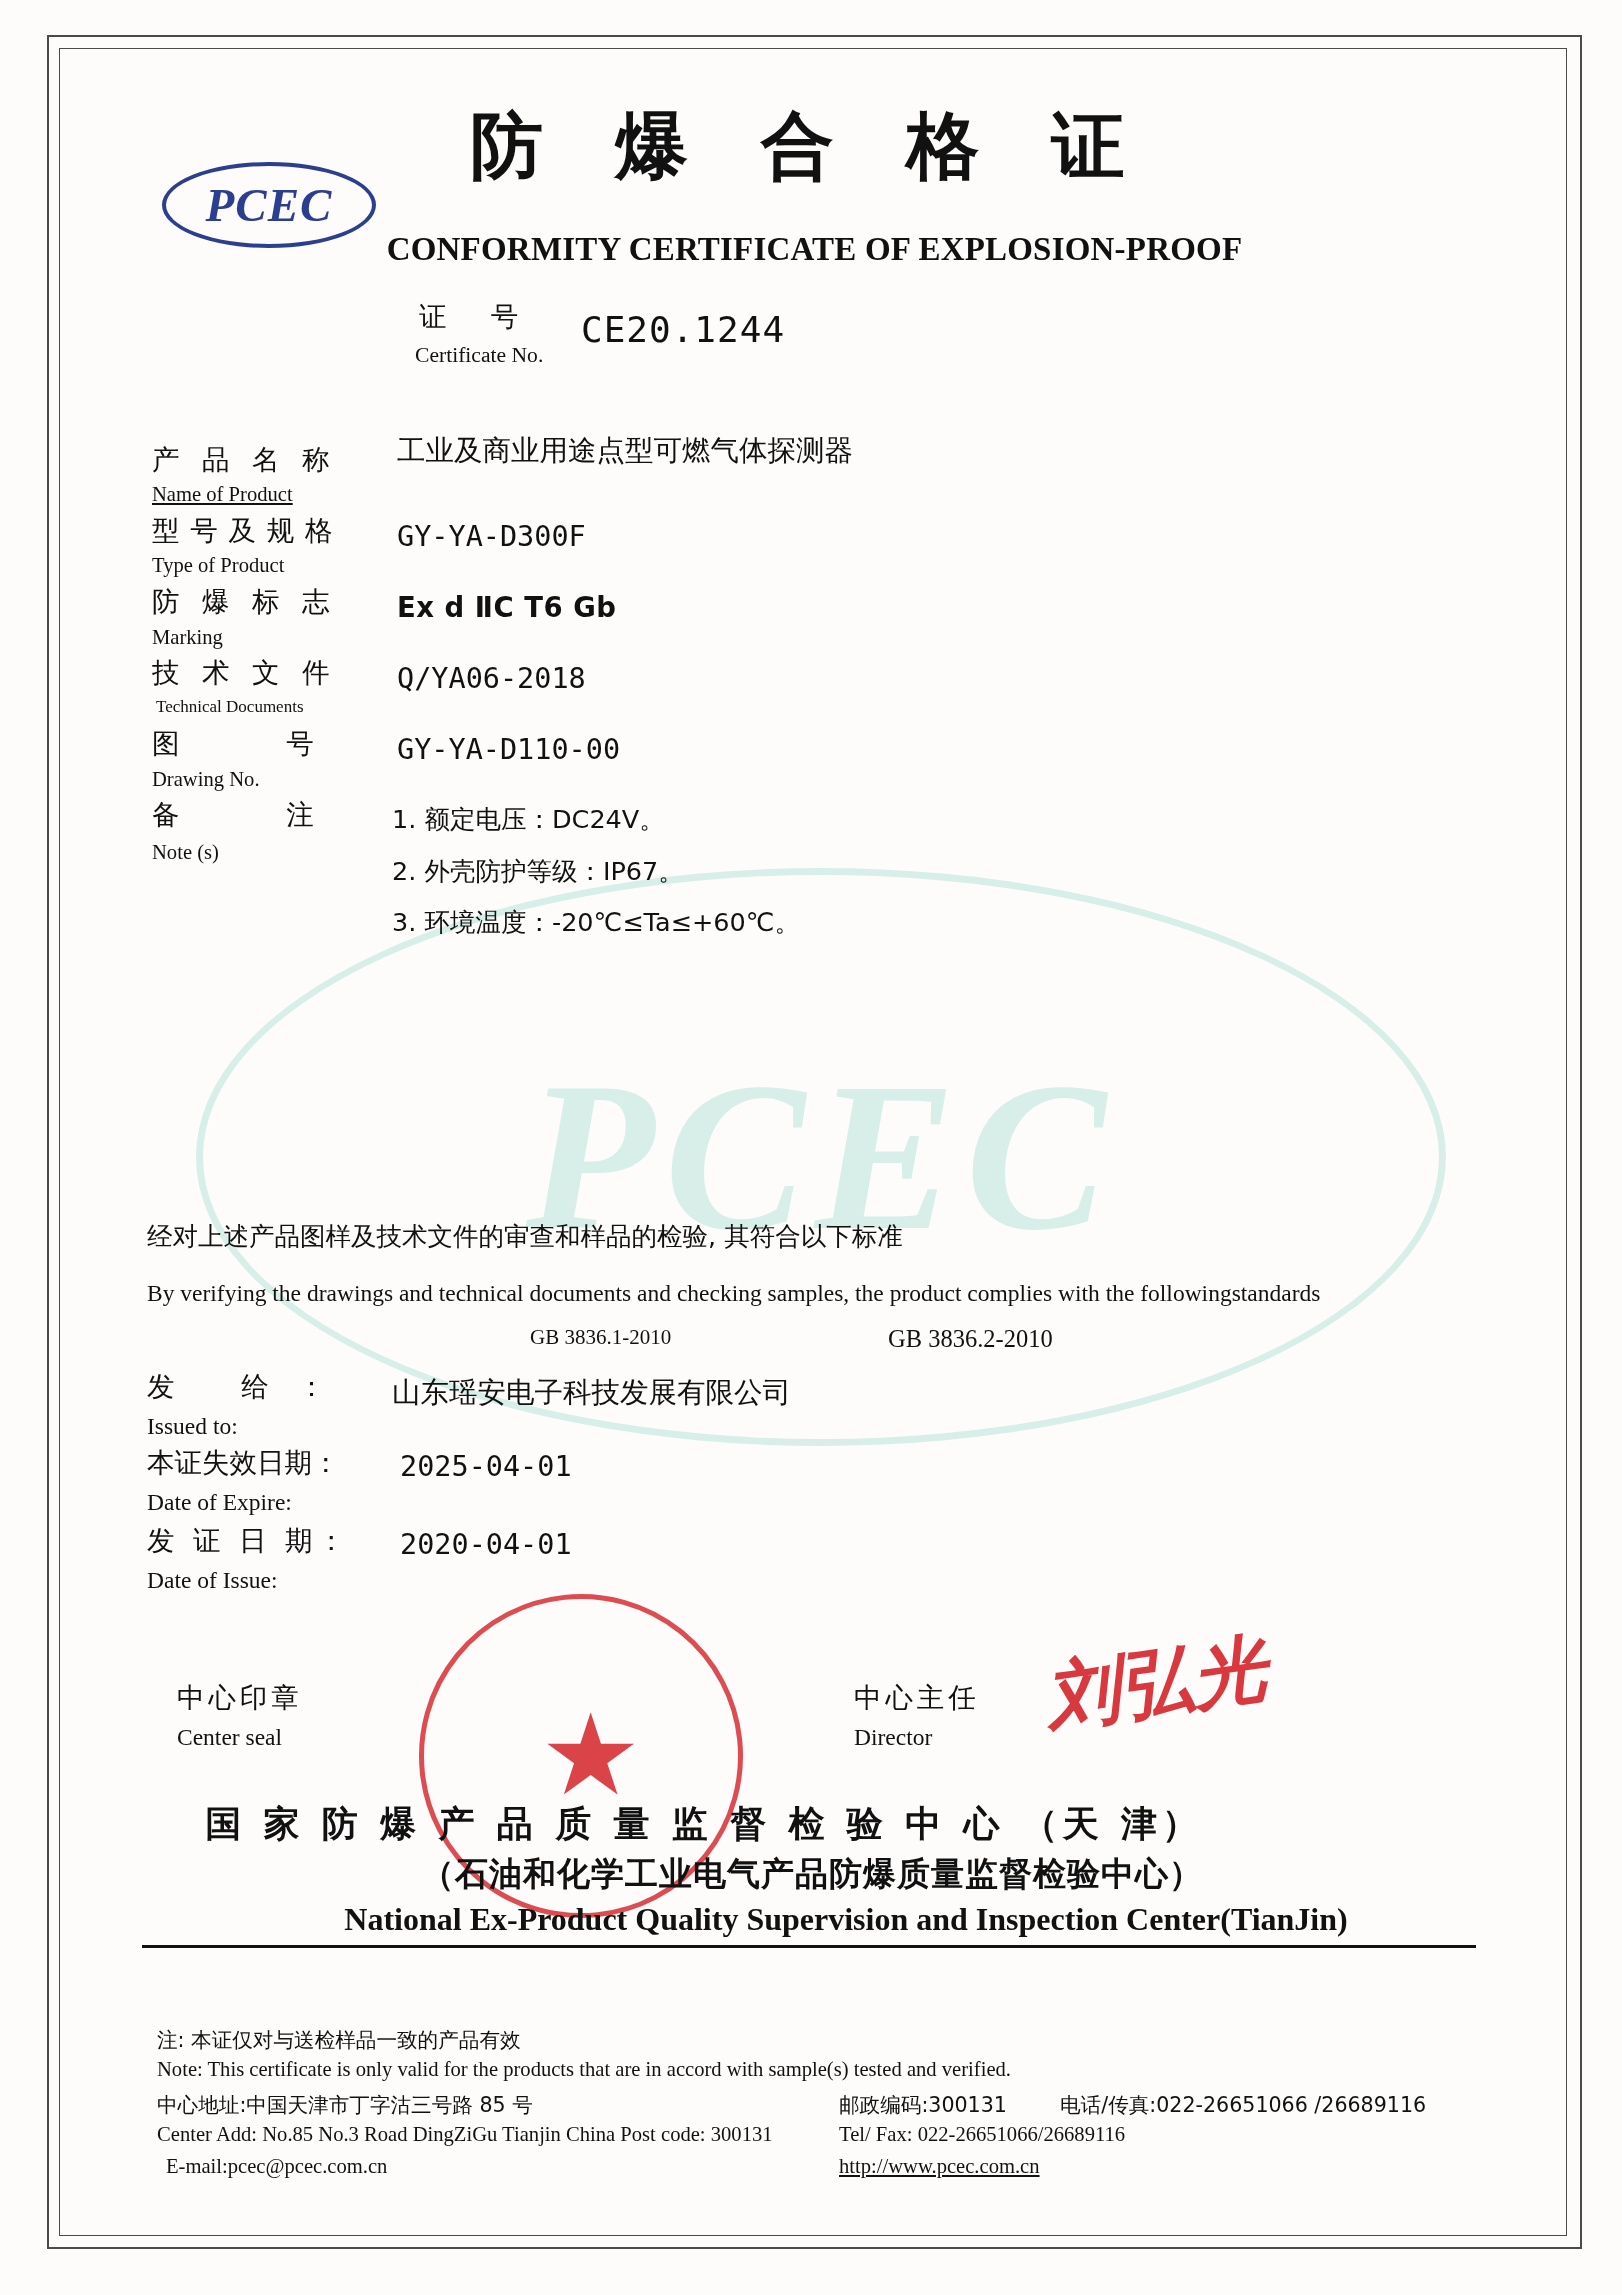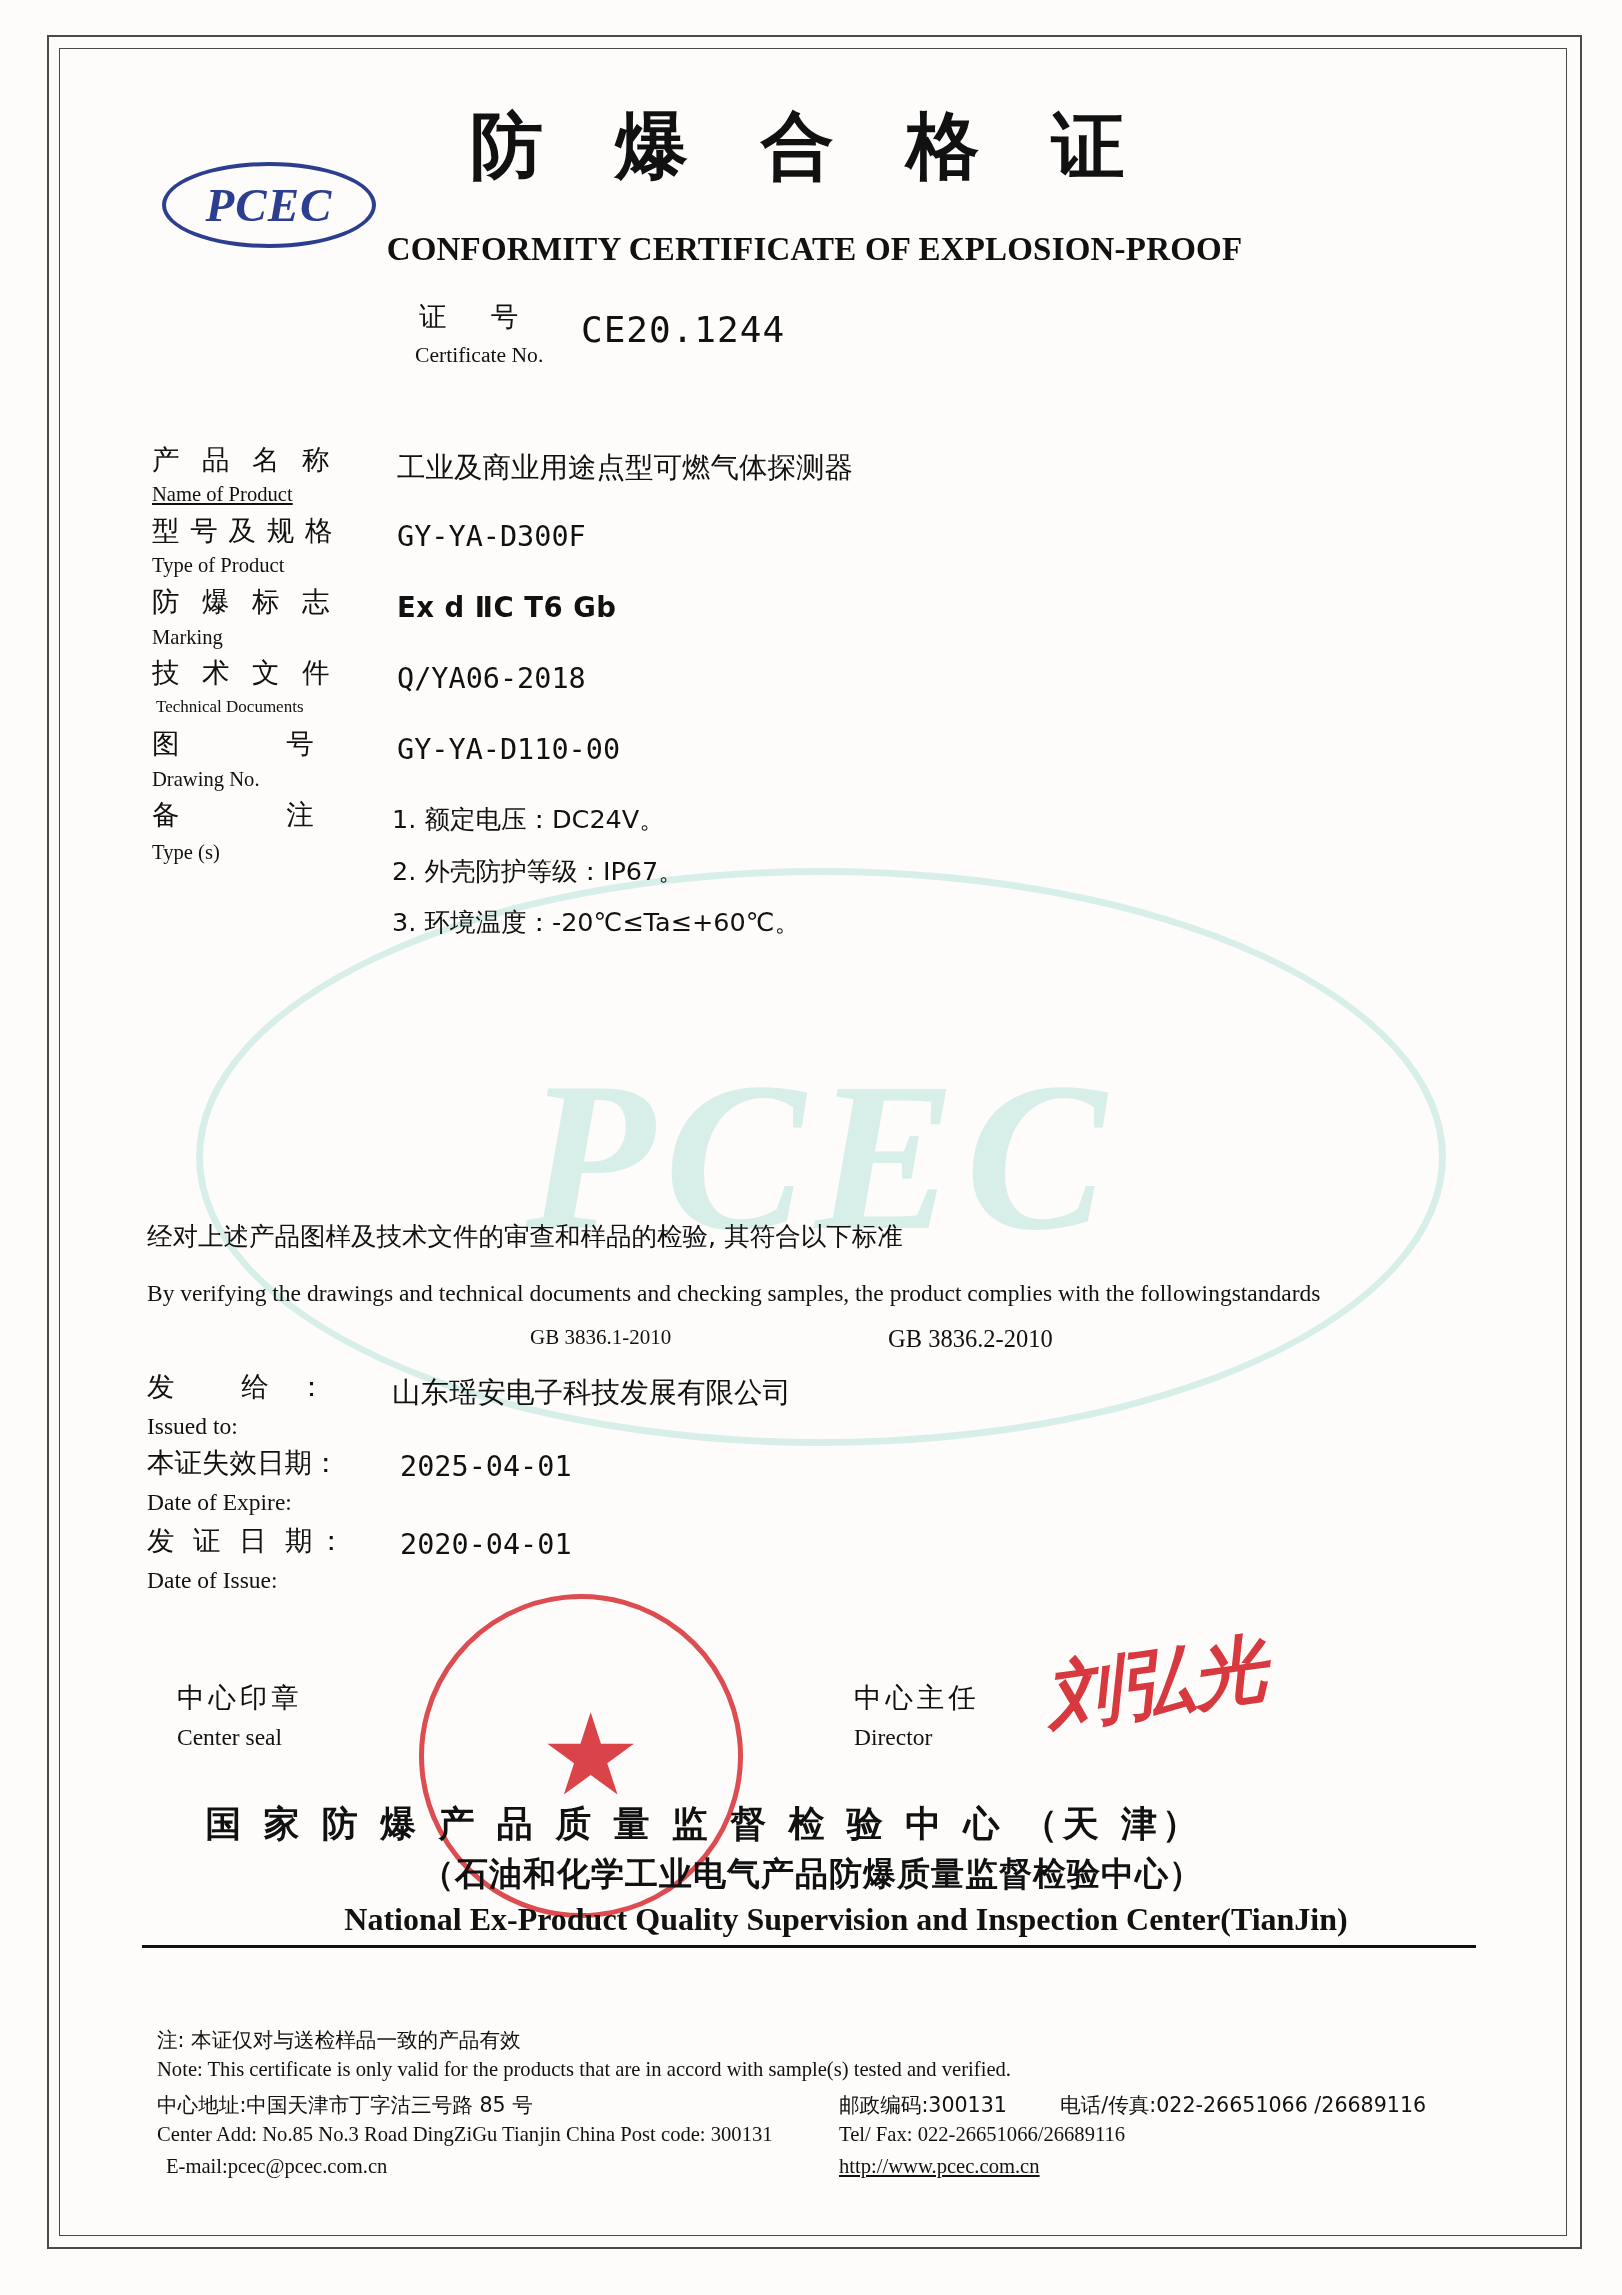--- a/index.html
+++ b/index.html
@@ -339,40 +339,40 @@
 
     <div class="title-cn">防 爆 合 格 证</div>
     <div class="title-en">CONFORMITY CERTIFICATE OF EXPLOSION-PROOF</div>
 
     <div class="certno-label-cn">证 号</div>
     <div class="certno-label-en">Certificate No.</div>
     <div class="certno-value">CE20.1244</div>
 
     <div class="field-label-cn" style="left:152px; top:442px; letter-spacing:6.9px;">产 品 名 称</div>
     <div class="field-label-en" style="left:152px; top:483px;text-decoration:underline;">Name of Product</div>
-    <div class="field-value-cn" style="left:397px; top:449px;text-align:center;">工业及商业用途点型可燃气体探测器</div>
+    <div class="field-value-cn" style="left:397px; top:432px;text-align:center;">工业及商业用途点型可燃气体探测器</div>
 
     <div class="field-label-cn" style="left:152px; top:513px; letter-spacing:1px;">型 号 及 规 格</div>
     <div class="field-label-en" style="left:152px; top:554px;">Type of Product</div>
     <div class="field-value" style="left:397px; top:520px;">GY-YA-D300F</div>
 
     <div class="field-label-cn" style="left:152px; top:584px; letter-spacing:6.9px;">防 爆 标 志</div>
     <div class="field-label-en" style="left:152px; top:626px;">Marking</div>
     <div class="marking-value" style="left:397px; top:591px;">Ex d ⅡC T6 Gb</div>
 
     <div class="field-label-cn" style="left:152px; top:655px; letter-spacing:6.9px;">技 术 文 件</div>
     <div class="field-label-en" style="left:156px; top:697px; font-size:17px;">Technical Documents</div>
     <div class="field-value" style="left:397px; top:662px;">Q/YA06-2018</div>
 
     <div class="field-label-cn" style="left:152px; top:726px; letter-spacing:49px;">图 号</div>
     <div class="field-label-en" style="left:152px; top:768px;">Drawing No.</div>
     <div class="field-value" style="left:397px; top:733px;">GY-YA-D110-00</div>
 
     <div class="field-label-cn" style="left:152px; top:797px; letter-spacing:49px;">备 注</div>
-    <div class="field-label-en" style="left:152px; top:841px;">Type (s)</div>
+    <div class="field-label-en" style="left:152px; top:841px;">Note (s)</div>
 
     <div class="note-line" style="left:392px; top:802px;">1.  额定电压：DC24V。</div>
     <div class="note-line" style="left:392px; top:854px;">2.  外壳防护等级：IP67。</div>
     <div class="note-line" style="left:392px; top:905px;">3.  环境温度：-20℃≤Ta≤+60℃。</div>
 
     <div class="statement-cn">经对上述产品图样及技术文件的审查和样品的检验, 其符合以下标准</div>
     <div class="statement-en">By verifying the drawings and technical documents and checking samples, the product complies with the followingstandards</div>
     <div class="standard-1">GB 3836.1-2010</div>
     <div class="standard-2">GB 3836.2-2010</div>
 

